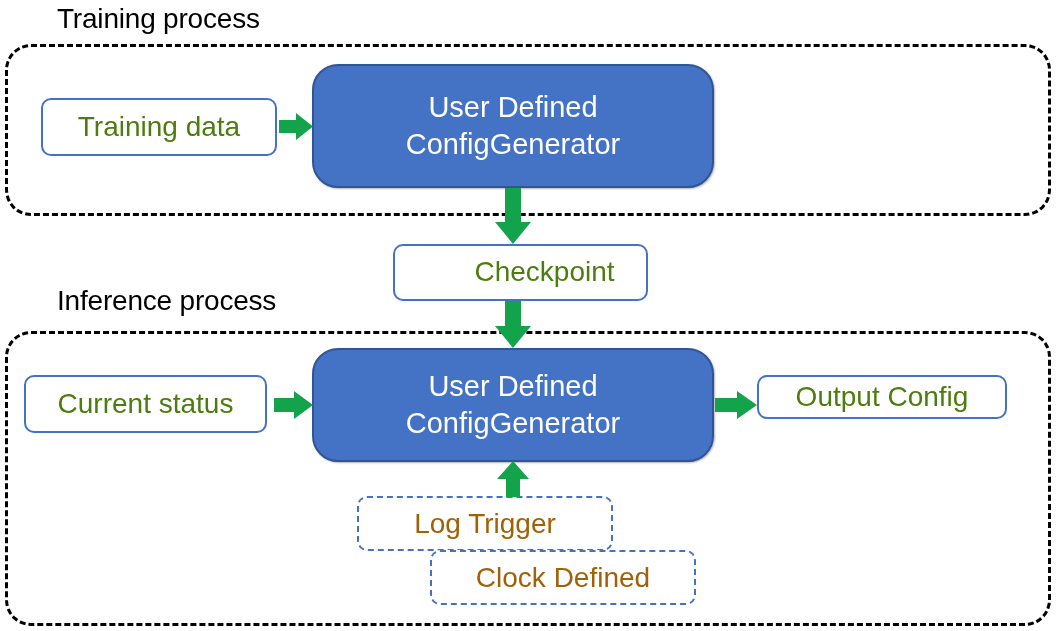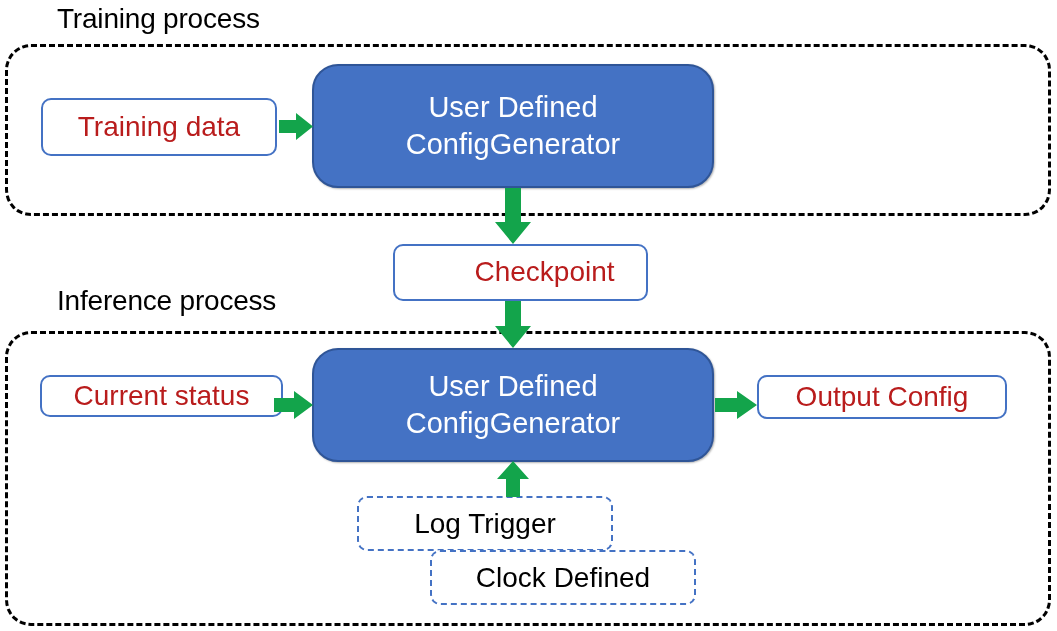--- a/index.html
+++ b/index.html
@@ -47,28 +47,28 @@
   
   .node {
     position: absolute;
     box-sizing: border-box;
     display: flex;
     align-items: center;
     justify-content: center;
     background: #ffffff;
     border: 2px solid #4472C4;
     border-radius: 10px;
-    color: #b91c1c;
+    color: #4d7c0f;
     font-size: 28px;
     line-height: 1.1;
     white-space: nowrap;
   }
   #node-training-data { left: 41px; top: 98px; width: 236px; height: 58px; }
   #node-checkpoint   { left: 393px; top: 244px; width: 255px; height: 57px; padding-left: 48px; }
-  #node-current-status { left: 40px; top: 375px; width: 243px; height: 42px; text-align: right; }
+  #node-current-status { left: 24px; top: 375px; width: 243px; height: 58px; text-align: right; }
   #node-output-config  { left: 757px; top: 375px; width: 250px; height: 44px; }
 
   
   .node-primary {
     position: absolute;
     box-sizing: border-box;
     display: flex;
     flex-direction: column;
     align-items: center;
     justify-content: center;
@@ -87,21 +87,21 @@
   
   .node-dashed {
     position: absolute;
     box-sizing: border-box;
     display: flex;
     align-items: center;
     justify-content: center;
     background: #ffffff;
     border: 2px dashed #4472C4;
     border-radius: 10px;
-    color: #000000;
+    color: #a16207;
     font-size: 28px;
     white-space: nowrap;
   }
   #node-log-trigger   { left: 357px; top: 496px; width: 256px; height: 55px; z-index: 3; }
   #node-clock-trigger { left: 430px; top: 550px; width: 266px; height: 55px; z-index: 4; }
 
   
   #arrow-layer {
     position: absolute;
     left: 0; top: 0;

